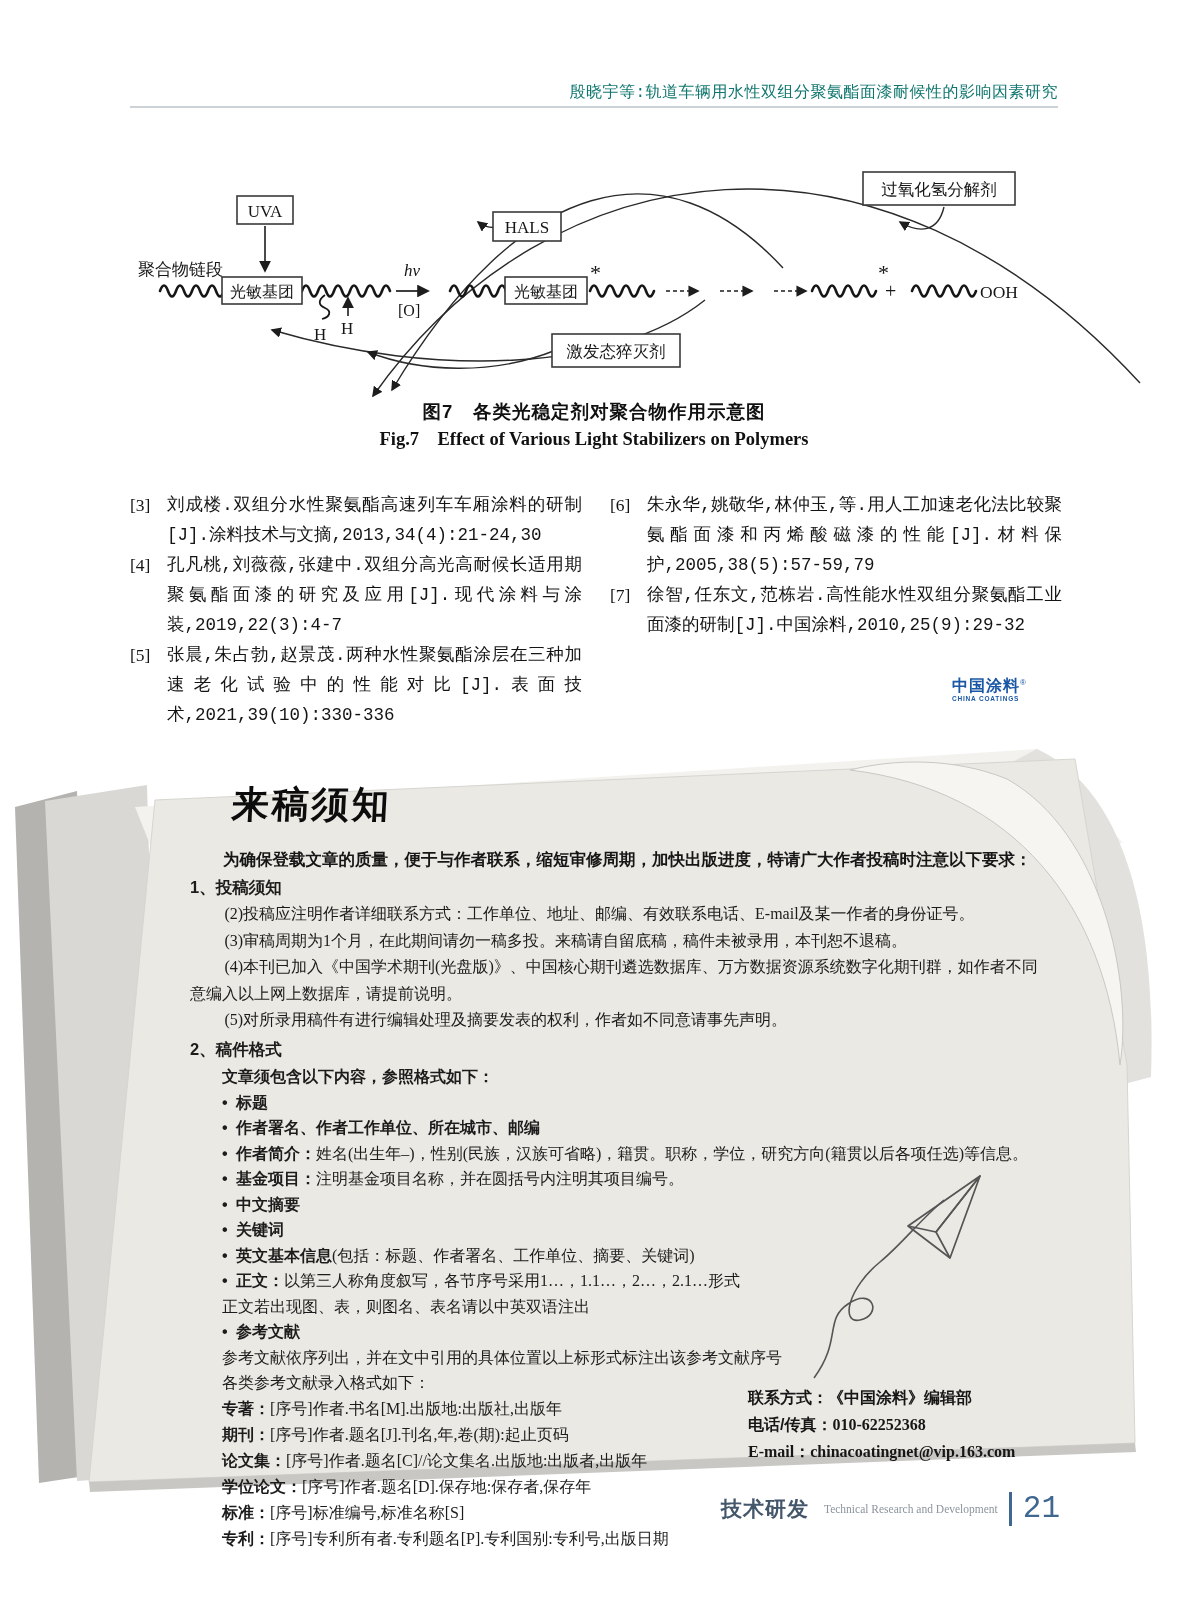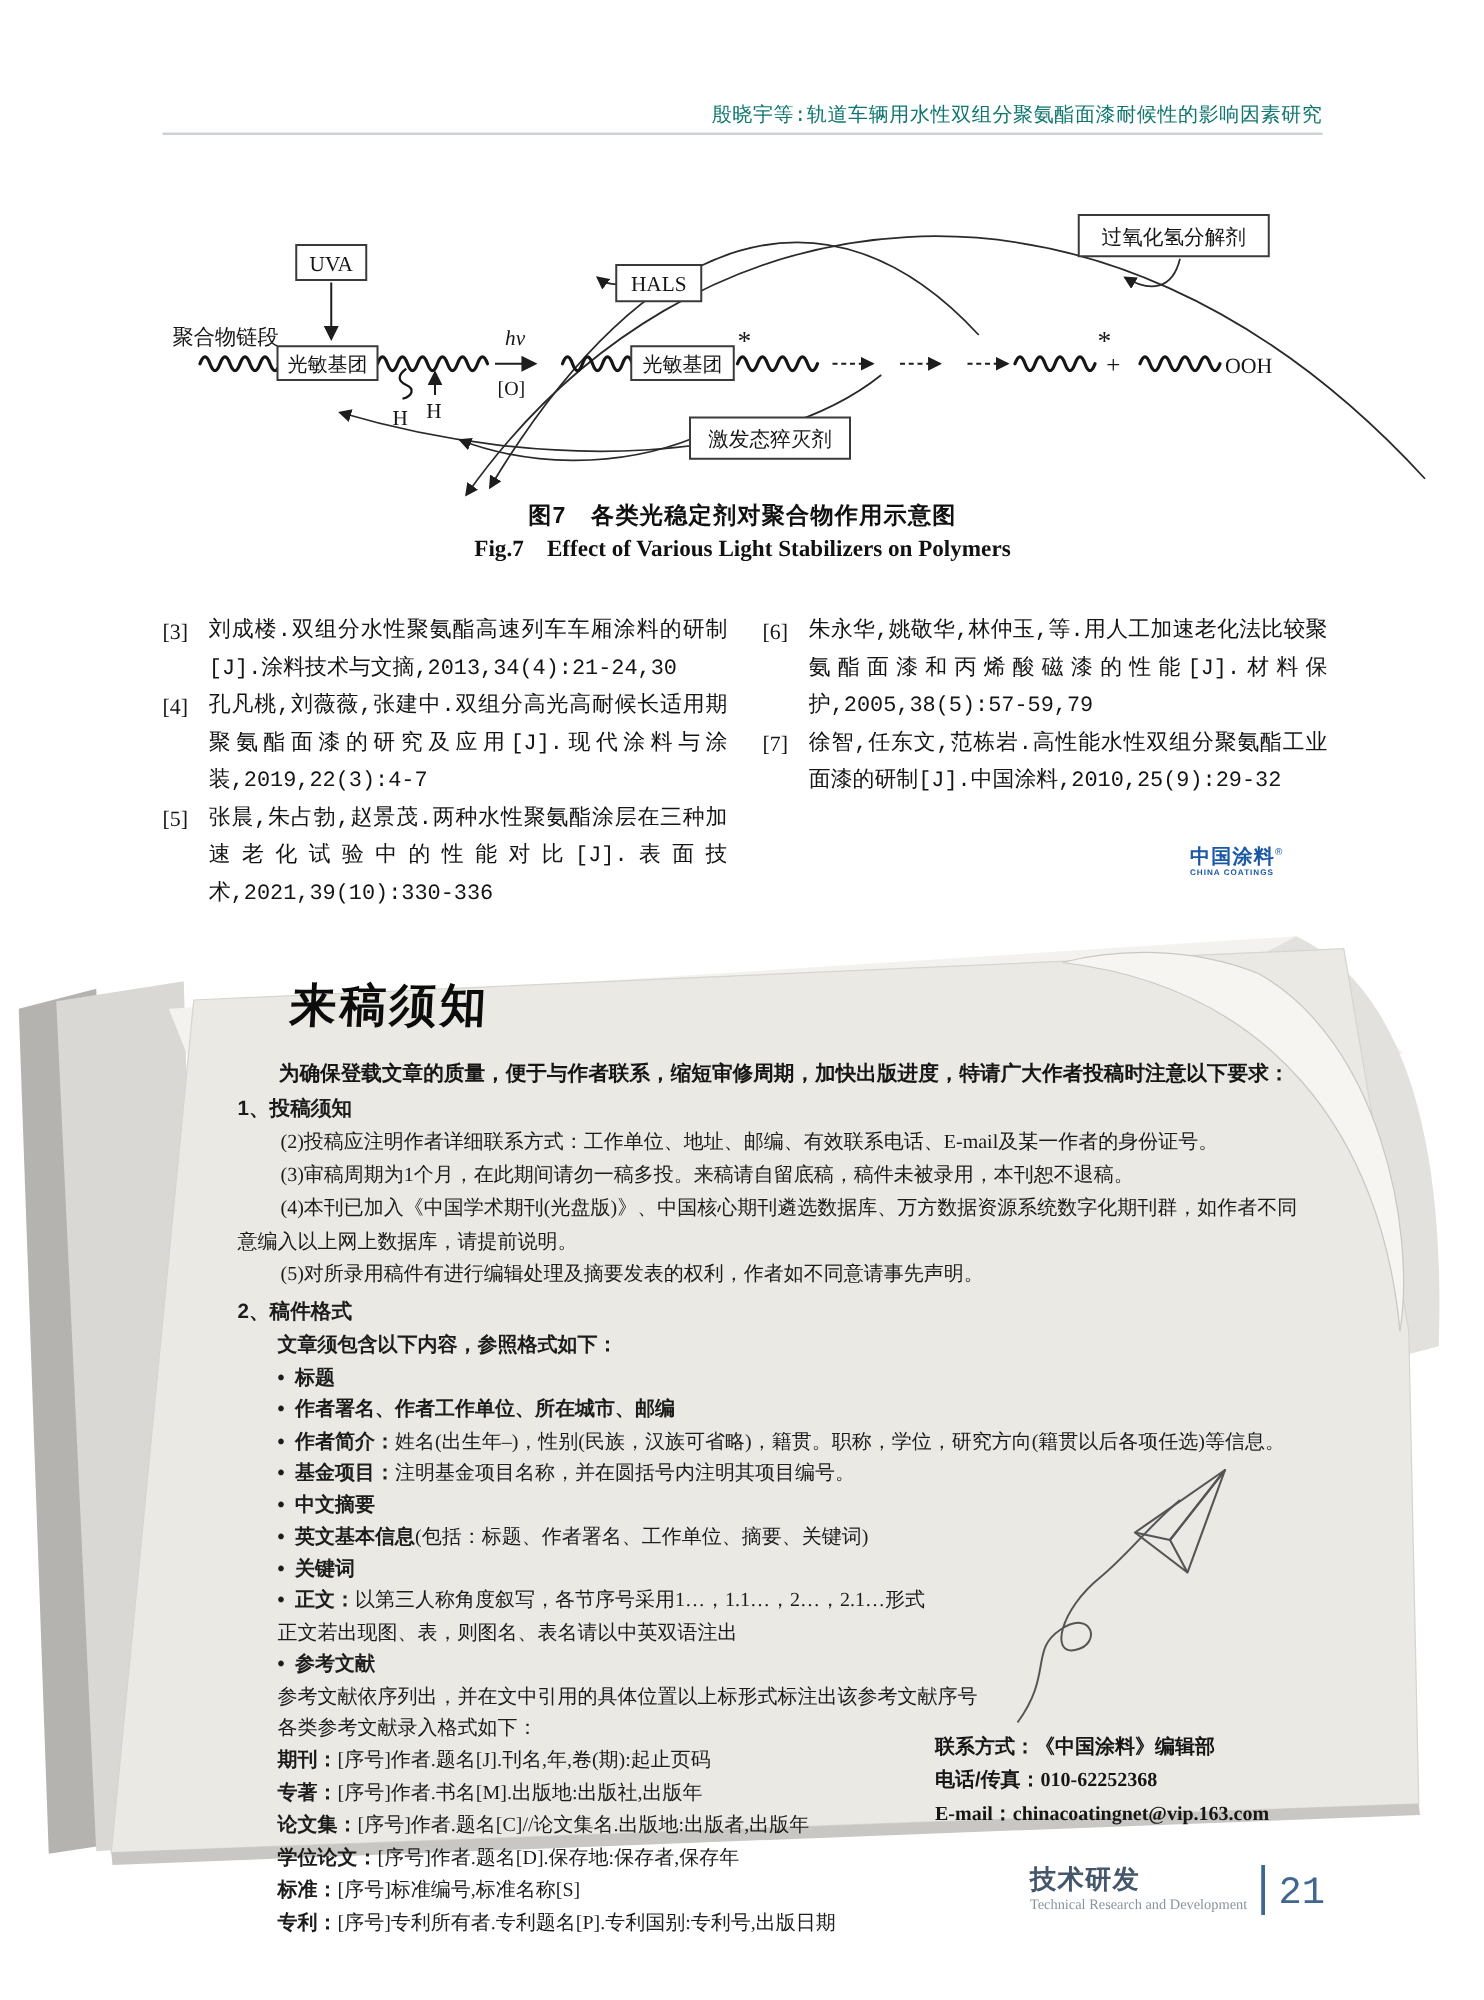--- a/index.html
+++ b/index.html
@@ -78,21 +78,21 @@
   .fmt{margin:0;padding-left:32px;font-size:16px;line-height:26px;font-family:"Liberation Serif",serif;}
   .fmt .b{font-weight:bold;font-family:"Liberation Sans",sans-serif;}
 
   .contact{left:748px;top:1384px;line-height:27px;font-size:16px;font-weight:bold;color:#161616;}
   .contact .serif{font-family:"Liberation Serif",serif;font-weight:bold;}
 
   .plane-svg{left:792px;top:1168px;width:205px;height:215px;overflow:visible;}
 
   
   .footer{right:127px;top:1492px;display:flex;align-items:stretch;gap:11px;}
-  .f-labels{display:flex;flex-direction:column;align-items:flex-start;justify-content:flex-end;}
+  .f-labels{display:flex;flex-direction:row;align-items:center;justify-content:flex-end;gap:15px;}
   .f-zh{font-size:21px;font-weight:bold;color:#44566a;letter-spacing:1px;line-height:24px;}
   .f-en{font-size:11.5px;color:#8b949c;font-family:"Liberation Serif",serif;line-height:16px;}
   .f-divider{width:3px;background:#3f678f;}
   .f-page{font-size:31px;color:#3f678f;font-family:Liberation Mono, monospace;align-self:flex-end;line-height:34px;}
 </style>
 </head>
 <body>
 
 <div class="abs running-title">殷晓宇等:轨道车辆用水性双组分聚氨酯面漆耐候性的影响因素研究</div>
 <div class="abs header-rule"></div>
@@ -218,31 +218,31 @@
   <p class="n-item">(5)对所录用稿件有进行编辑处理及摘要发表的权利，作者如不同意请事先声明。</p>
 
   <p class="sec-title">2、稿件格式</p>
   <p class="lead">文章须包含以下内容，参照格式如下：</p>
 
   <p class="bullet"><span class="b">标题</span><span class="r"></span></p>
   <p class="bullet"><span class="b">作者署名、作者工作单位、所在城市、邮编</span><span class="r"></span></p>
   <p class="bullet"><span class="b">作者简介：</span><span class="r">姓名(出生年–)，性别(民族，汉族可省略)，籍贯。职称，学位，研究方向(籍贯以后各项任选)等信息。</span></p>
   <p class="bullet"><span class="b">基金项目：</span><span class="r">注明基金项目名称，并在圆括号内注明其项目编号。</span></p>
   <p class="bullet"><span class="b">中文摘要</span><span class="r"></span></p>
+  <p class="bullet"><span class="b">关键词</span><span class="r"></span></p>
   <p class="bullet"><span class="b">英文基本信息</span><span class="r">(包括：标题、作者署名、工作单位、摘要、关键词)</span></p>
-  <p class="bullet"><span class="b">关键词</span><span class="r"></span></p>
   <p class="bullet"><span class="b">正文：</span><span class="r">以第三人称角度叙写，各节序号采用1…，1.1…，2…，2.1…形式</span></p>
 
   <p class="note">正文若出现图、表，则图名、表名请以中英双语注出</p>
   <p class="bullet"><span class="b">参考文献</span></p>
   <p class="note">参考文献依序列出，并在文中引用的具体位置以上标形式标注出该参考文献序号</p>
   <p class="note">各类参考文献录入格式如下：</p>
 
+  <p class="fmt"><span class="b">专著：</span><span>[序号]作者.书名[M].出版地:出版社,出版年</span></p>
   <p class="fmt"><span class="b">期刊：</span><span>[序号]作者.题名[J].刊名,年,卷(期):起止页码</span></p>
-  <p class="fmt"><span class="b">专著：</span><span>[序号]作者.书名[M].出版地:出版社,出版年</span></p>
   <p class="fmt"><span class="b">论文集：</span><span>[序号]作者.题名[C]//论文集名.出版地:出版者,出版年</span></p>
   <p class="fmt"><span class="b">学位论文：</span><span>[序号]作者.题名[D].保存地:保存者,保存年</span></p>
   <p class="fmt"><span class="b">标准：</span><span>[序号]标准编号,标准名称[S]</span></p>
   <p class="fmt"><span class="b">专利：</span><span>[序号]专利所有者.专利题名[P].专利国别:专利号,出版日期</span></p>
 </div>
 
 <svg class="abs plane-svg" viewBox="0 0 205 215">
   <path d="M 22 210 C 50 172 32 152 56 136 C 82 118 90 148 68 152 C 48 156 56 120 88 94 C 110 76 128 52 152 32" fill="none" stroke="#555" stroke-width="1.6"></path>
   <g fill="none" stroke="#555" stroke-width="1.7" stroke-linejoin="round">
     <polygon points="188,8 116,58 144,64"></polygon>

